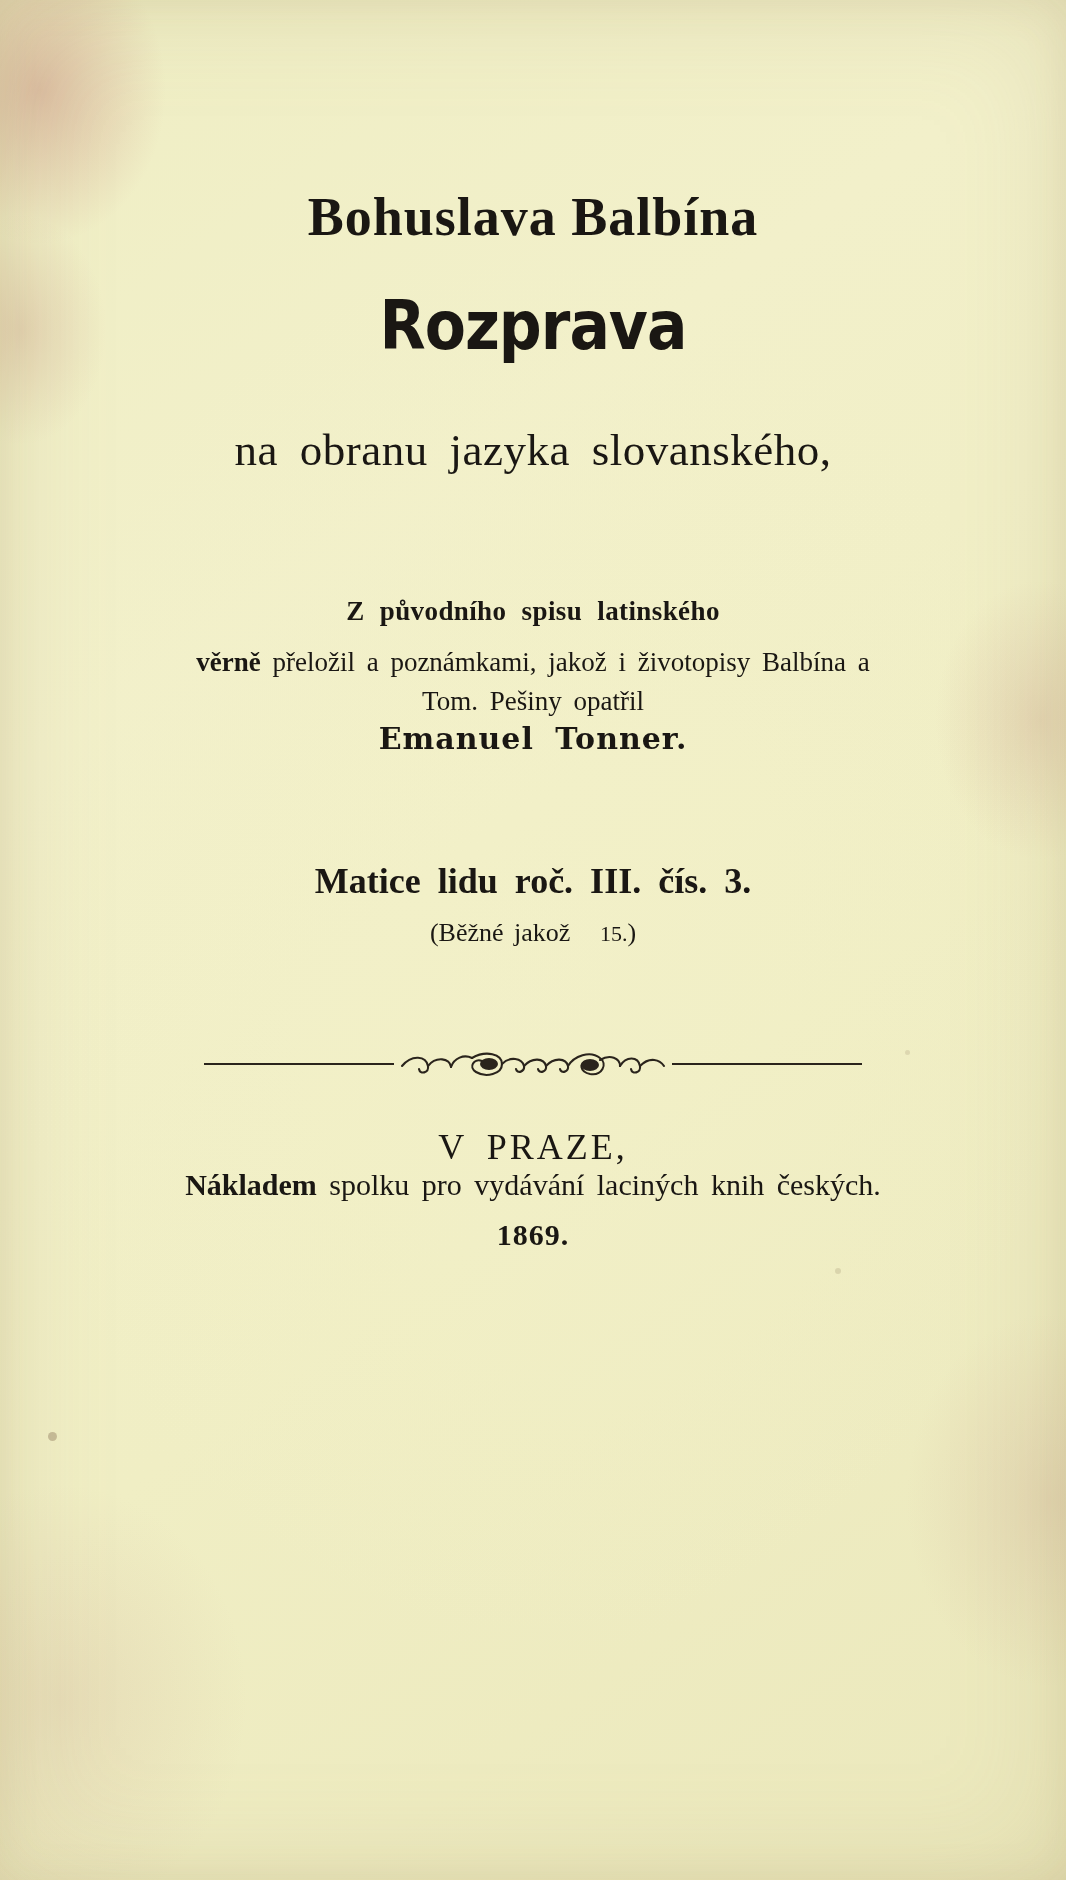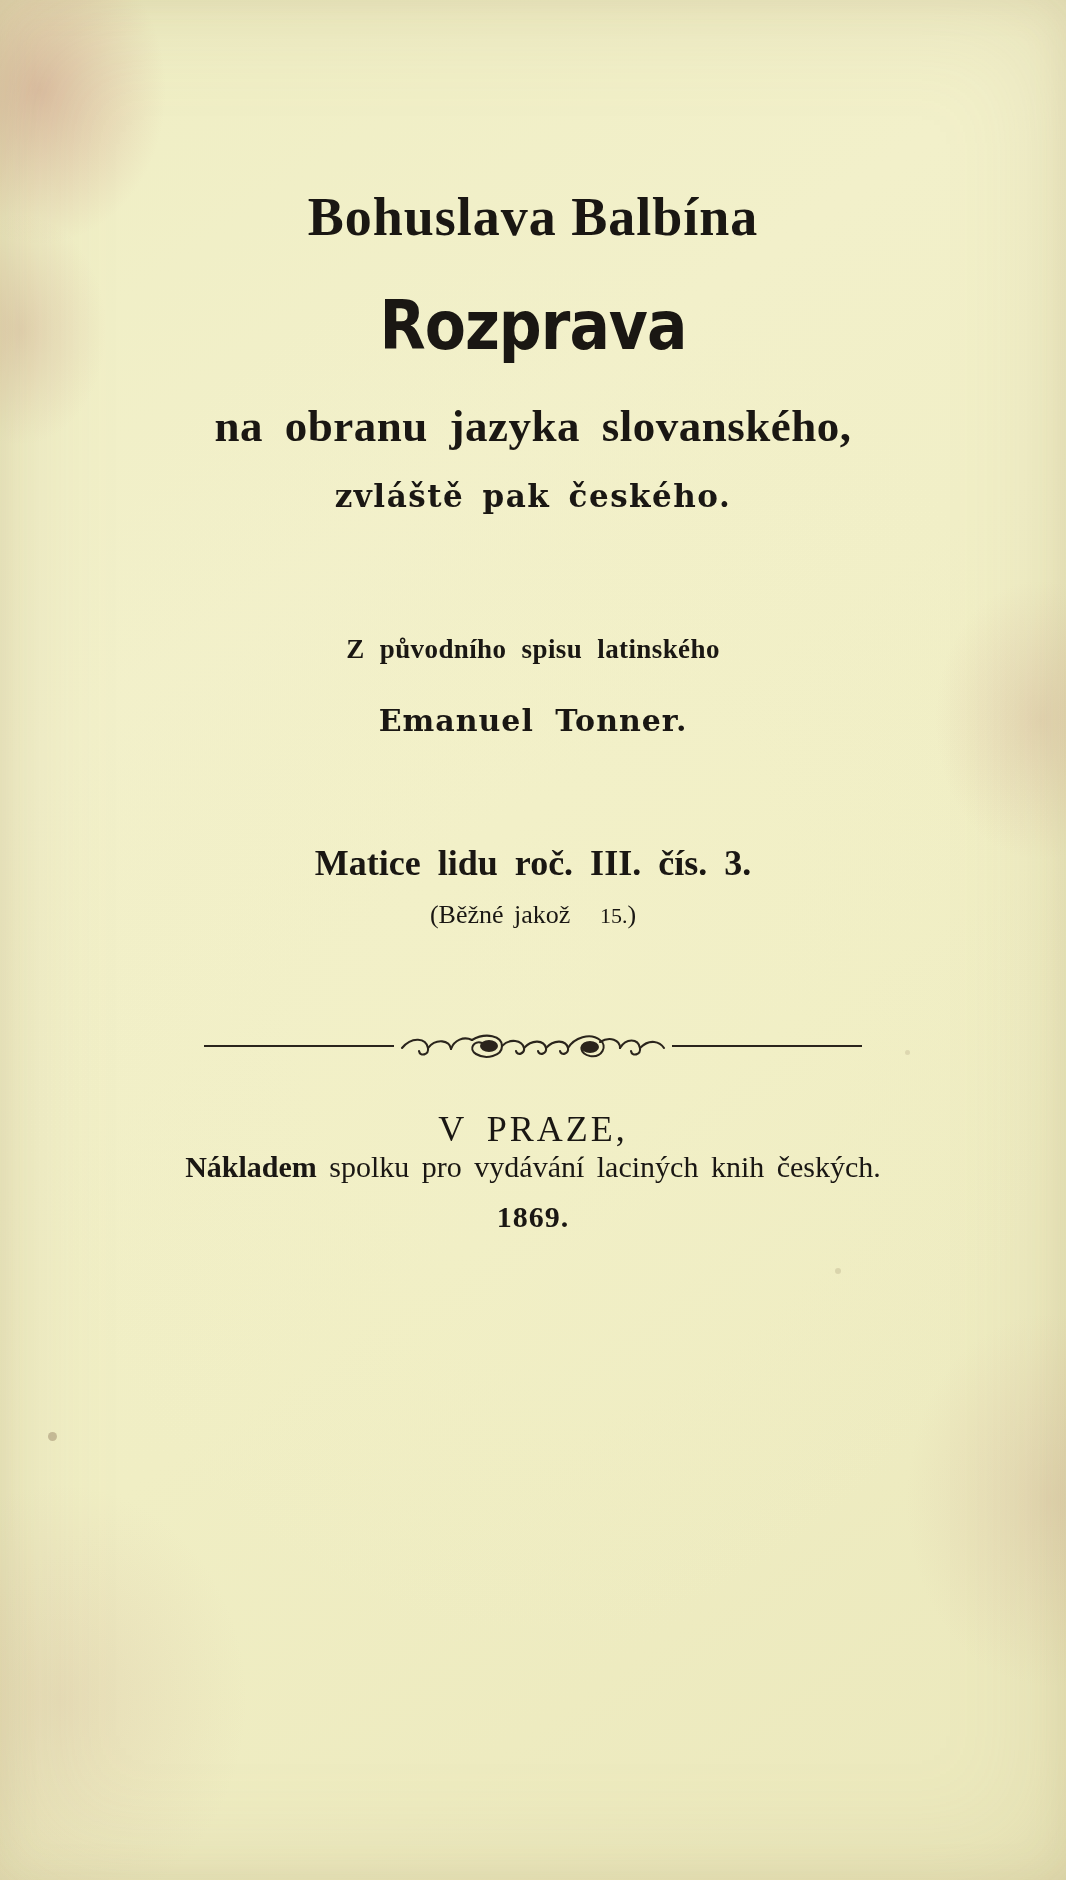--- a/index.html
+++ b/index.html
@@ -61,23 +61,23 @@
   .line-rozprava {
     margin-top: 42px;
     font-size: 60px;
     font-weight: bold;
     font-family: "DejaVu Sans", sans-serif;
     letter-spacing: -1px;
     transform: scaleY(1.12);
   }
 
   .line-subtitle {
-    margin-top: 40px;
+    margin-top: 64px;
     font-size: 45px;
-    font-weight: bold;
+    font-weight: normal;
     letter-spacing: 0.5px;
     word-spacing: 10px;
   }
 
   .line-subtitle2 {
     margin-top: 26px;
     font-size: 31px;
     font-weight: bold;
     font-family: "DejaVu Serif", serif;
     letter-spacing: 1.5px;
@@ -105,21 +105,20 @@
     margin-top: 16px;
     font-size: 27px;
     line-height: 1.45;
     padding: 0 40px;
     word-spacing: 5px;
   }
   .line-credit b {
     font-weight: bold;
   }
   .line-translator-name {
-    margin-top: 38px;
     font-size: 30px;
     font-weight: bold;
     letter-spacing: 1px;
     word-spacing: 10px;
     font-family: "DejaVu Serif", serif;
   }
 
   .line-series {
     margin-top: 104px;
     font-size: 36px;
@@ -183,26 +182,30 @@
 <div class="speck" style="left:905px;top:1050px;width:5px;height:5px;opacity:.45;"></div>
 
 <div class="content">
 
   <div class="line-author">Bohuslava Balbína</div>
 
   <div class="line-rozprava">Rozprava</div>
 
   <div class="line-subtitle">na obranu jazyka slovanského,</div>
 
-  <div class="line-subtitle2">zvláště pak českého.</div>
 
 
   <div class="block-translator">
     <div class="line-source">Z původního spisu latinského</div>
 
+    <div class="line-credit">
+      <b>věrně</b>
+      <span>přeložil a poznámkami, jakož i životopisy Balbína a</span>
+      <div>Tom. Pešiny opatřil</div>
+    </div>
 
     <div class="line-translator-name">Emanuel Tonner.</div>
   </div>
 
   <div class="line-series">Matice lidu roč. III. čís. 3.</div>
 
   <div class="line-series-num">
     <span>(Běžné jakož </span><span class="small">15.</span><span>)</span>
   </div>
 

